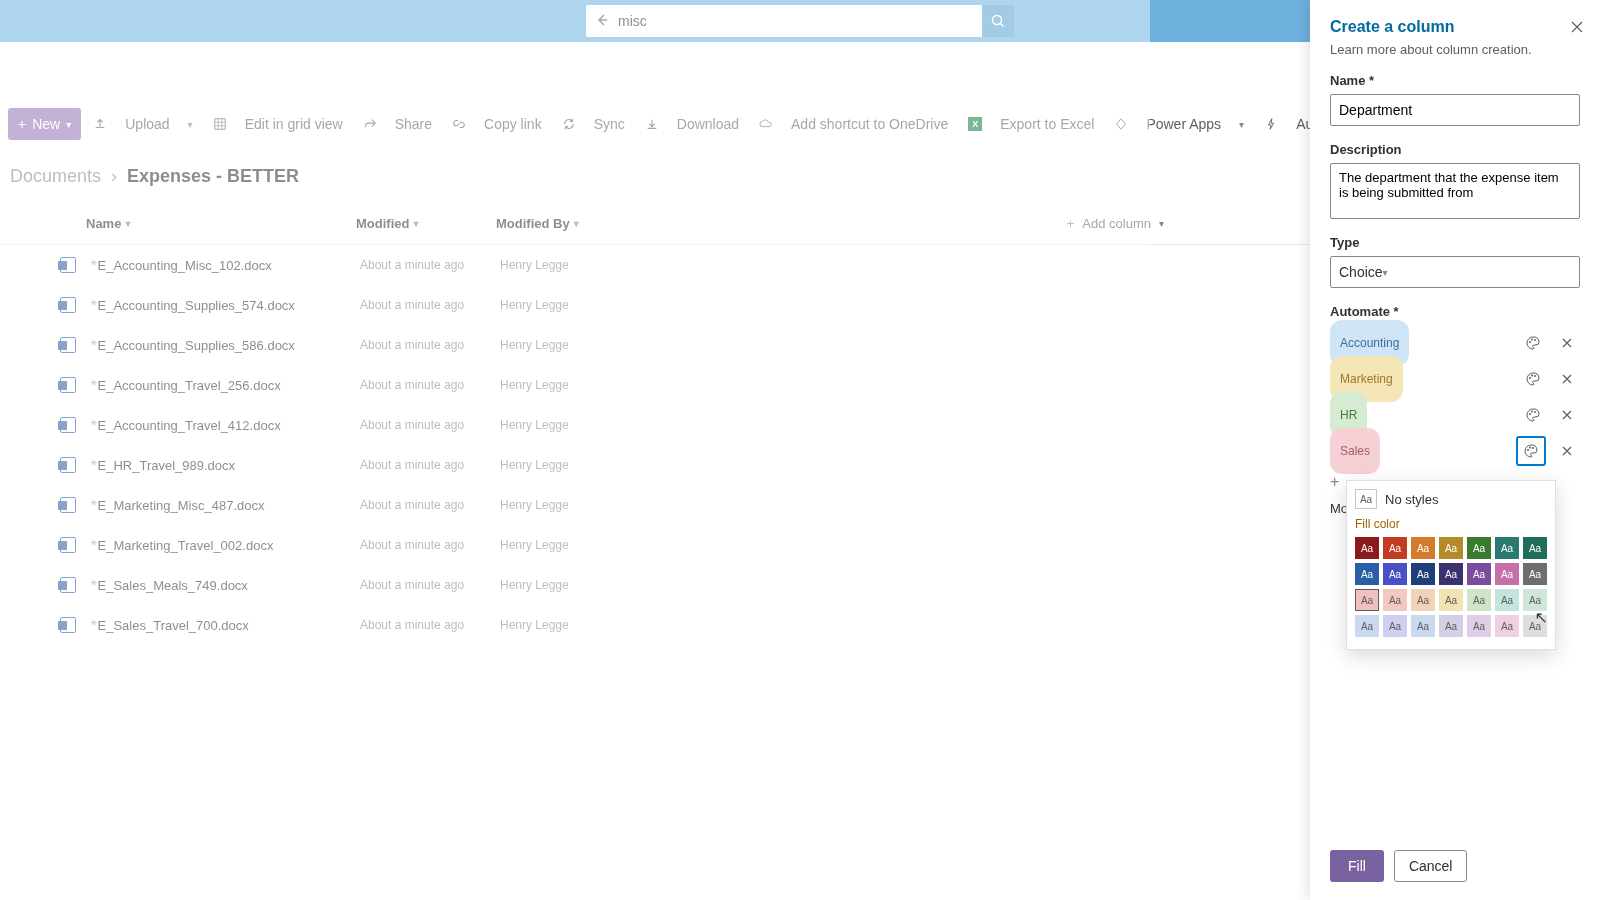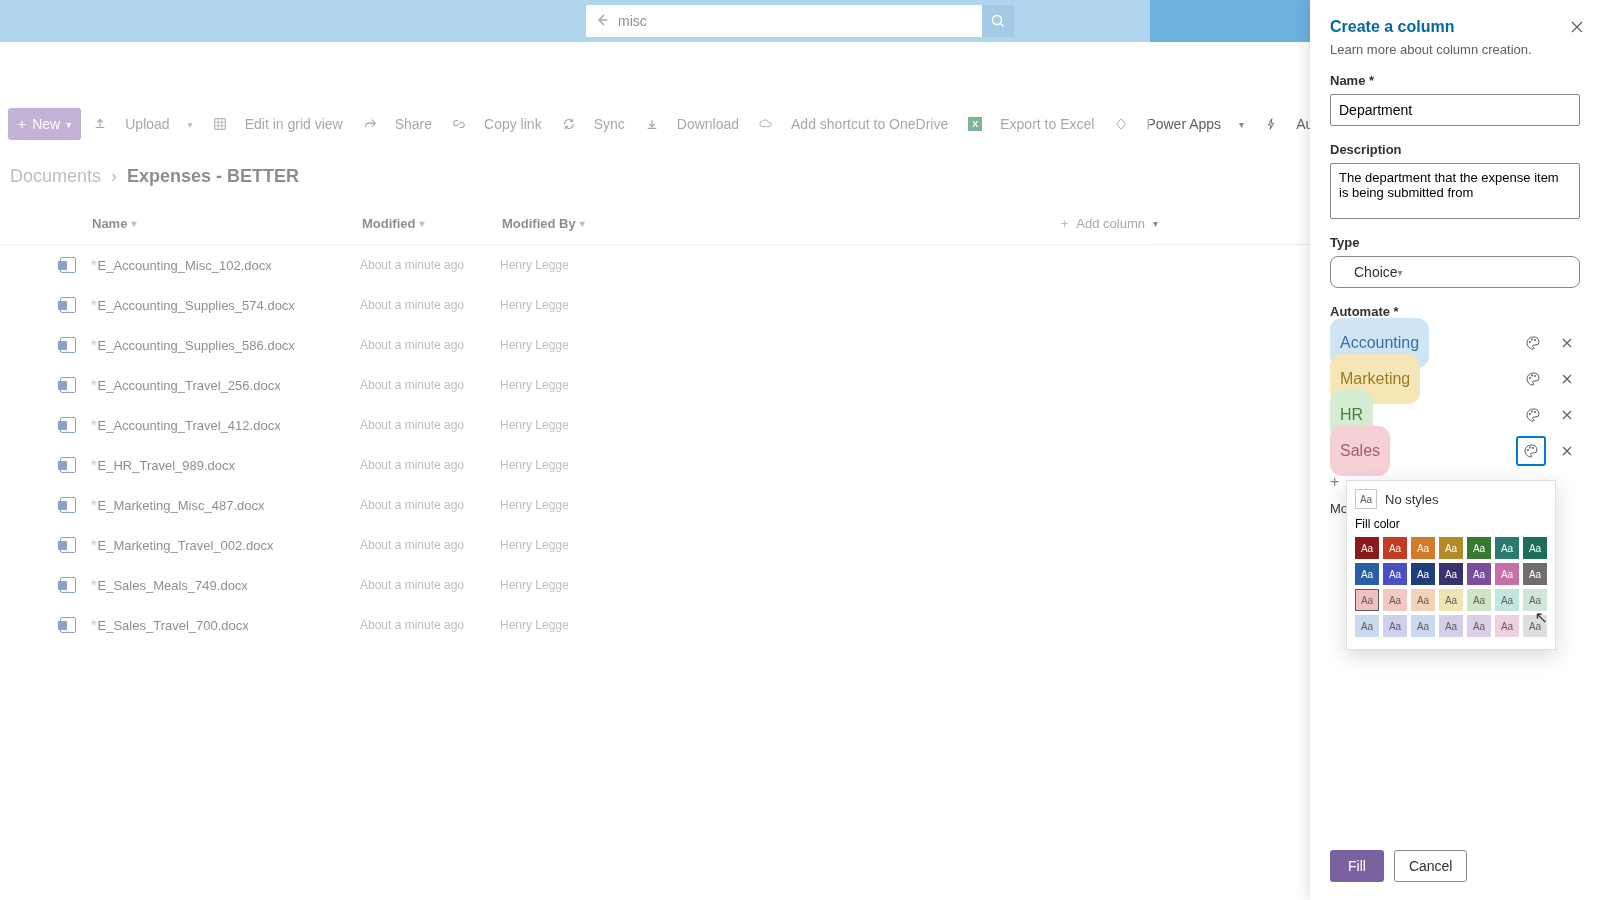--- a/index.html
+++ b/index.html
@@ -10,21 +10,21 @@
 .search-box input{border:none;outline:none;flex:1;font-size:14px;margin-left:8px;color:#323130}
 .search-btn{width:32px;height:32px;background:#5a9fcf;display:flex;align-items:center;justify-content:center;border-radius:0 2px 2px 0;cursor:pointer}
 .whitebar{height:60px;background:#fff}
 .cmdbar{height:44px;display:flex;align-items:center;padding:0 8px;gap:4px}
 .new-btn{height:32px;background:#8f74b5;color:#fff;border-radius:3px;display:flex;align-items:center;padding:0 10px;gap:6px;font-size:14px;cursor:pointer}
 .cmd{height:32px;display:flex;align-items:center;padding:0 8px;gap:18px;color:#605e5c;cursor:pointer}
 .breadcrumb{padding:20px 10px 16px;display:flex;align-items:center;gap:10px;font-size:18px}
 .bc-grey{color:#8a8886}
 .bc-bold{font-weight:700;color:#323130}
 .table{width:100%}
-.thead{display:flex;align-items:center;height:42px;border-bottom:1px solid #edebe9;padding:0 12px}
+.thead{display:flex;align-items:center;height:42px;border-bottom:1px solid #edebe9;padding:0 6px}
 .th-check{width:50px}
 .th-icon{width:30px}
 .th{color:#323130;font-weight:600;font-size:13px;display:flex;align-items:center;gap:4px}
 .th-name{width:270px}
 .th-mod{width:140px}
 .th-modby{width:140px}
 .th-add{color:#605e5c;font-weight:400}
 .trow{display:flex;align-items:center;height:40px;padding:0 10px}
 .td-check{width:50px}
 .td-icon{width:30px;display:flex;align-items:center}
@@ -35,38 +35,38 @@
 .doc-icon::after{content:"";position:absolute;left:-3px;top:3px;width:9px;height:9px;background:#2b579a;border-radius:1px}
 .chev{font-size:10px;color:#8a8886}
 .overlay{position:fixed;left:0;top:0;width:1150px;height:100%;background:rgba(255,255,255,0.45)}
 .panel{position:fixed;right:0;top:0;width:290px;height:100%;background:#fff;box-shadow:-4px 0 12px rgba(0,0,0,0.1);padding:18px 20px;display:flex;flex-direction:column}
 .panel-title{font-size:16px;font-weight:600;color:#0369a1}
 .panel-close{position:absolute;right:16px;top:20px;cursor:pointer;color:#605e5c}
 .panel-sub{color:#605e5c;font-size:13px;margin-top:6px}
 .field-label{font-size:13px;font-weight:600;color:#323130;margin-top:16px;margin-bottom:6px}
 .field-input{width:100%;height:32px;border:1px solid #8a8886;border-radius:2px;padding:0 8px;font-size:14px}
 .field-textarea{width:100%;height:56px;border:1px solid #8a8886;border-radius:2px;padding:6px 8px;font-size:13px;resize:none}
-.field-select{width:100%;height:32px;border:1px solid #8a8886;border-radius:8px;padding:0 23px;font-size:14px;display:flex;align-items:center;cursor:pointer}
+.field-select{width:100%;height:32px;border:1px solid #8a8886;border-radius:2px;padding:0 8px;font-size:14px;display:flex;align-items:center;cursor:pointer}
 .choice-row{display:flex;align-items:center;height:36px;gap:8px}
-.pill{padding:16px 10px;border-radius:12px;font-size:16px}
+.pill{padding:16px 10px;border-radius:12px;font-size:12px}
 .pill-blue{background:#cfe5f6;color:#3a6fa0}
 .pill-green{background:#d6ecd2;color:#4a7a3e}
 .pill-gold{background:#f5e6b8;color:#9c7a20}
 .pill-pink{background:#f5d1d6;color:#a85a68}
 .choice-spacer{flex:1}
 .palette-btn,.x-btn{width:26px;height:26px;display:flex;align-items:center;justify-content:center;color:#605e5c;cursor:pointer}
 .palette-active{border:2px solid #0078d4;border-radius:3px;width:30px;height:30px}
 .more-opts{display:flex;align-items:center;gap:4px;color:#323130;font-size:13px;margin-top:10px;cursor:pointer}
 .panel-footer{margin-top:auto;display:flex;gap:10px;padding-top:14px}
 .btn-save{height:32px;padding:0 18px;background:#7a62a0;color:#fff;border:none;border-radius:3px;font-size:14px;cursor:pointer}
 .btn-cancel{height:32px;padding:0 14px;background:#fff;color:#323130;border:1px solid #8a8886;border-radius:3px;font-size:14px;cursor:pointer}
 .color-pop{position:fixed;right:44px;top:480px;background:#fff;border:1px solid #e1dfdd;box-shadow:0 6px 20px rgba(0,0,0,0.15);padding:8px;z-index:50}
 .nostyle-row{display:flex;align-items:center;gap:8px;margin-bottom:8px}
 .aa-box{width:22px;height:20px;border:1px solid #c8c6c4;display:flex;align-items:center;justify-content:center;font-size:10px;color:#605e5c}
-.fc-label{font-size:12px;color:#000000;margin-bottom:6px}
+.fc-label{font-size:12px;color:#a16207;margin-bottom:6px}
 .swatch-row{display:flex;gap:4px;margin-bottom:4px}
 .swatch{width:24px;height:22px;display:flex;align-items:center;justify-content:center;font-size:10px;color:#fff;cursor:pointer}
 .swatch-light{color:#605e5c}
 .swatch-sel{outline:1px solid #605e5c;outline-offset:-1px}
 .plus-hint{color:#8a8886;font-size:16px;margin-top:4px}
 .cursor-arrow{position:fixed;right:52px;top:608px;font-size:16px;z-index:60;pointer-events:none}
 </style>
 </head>
 <body>
 

